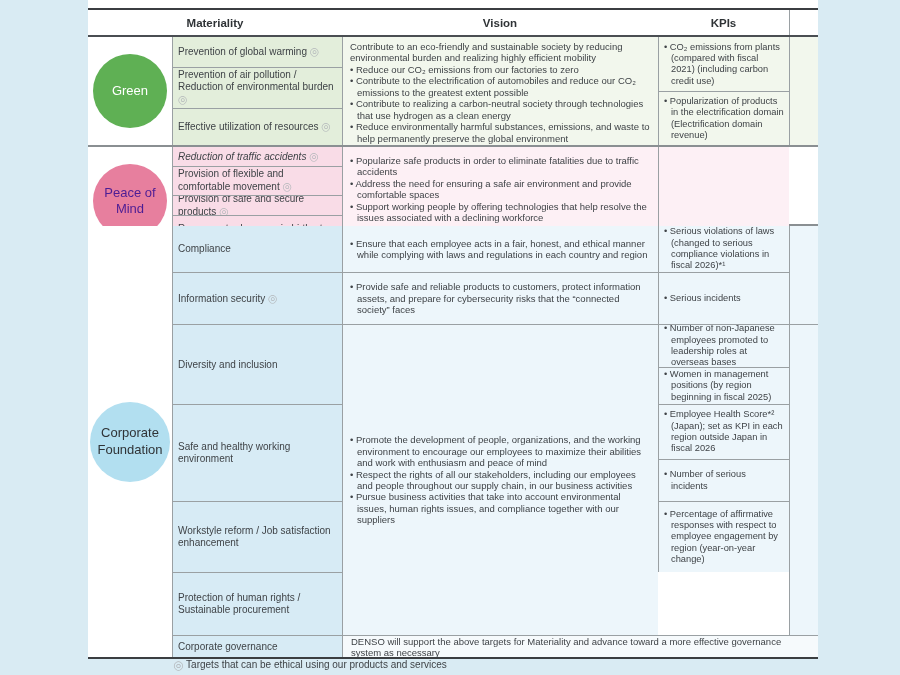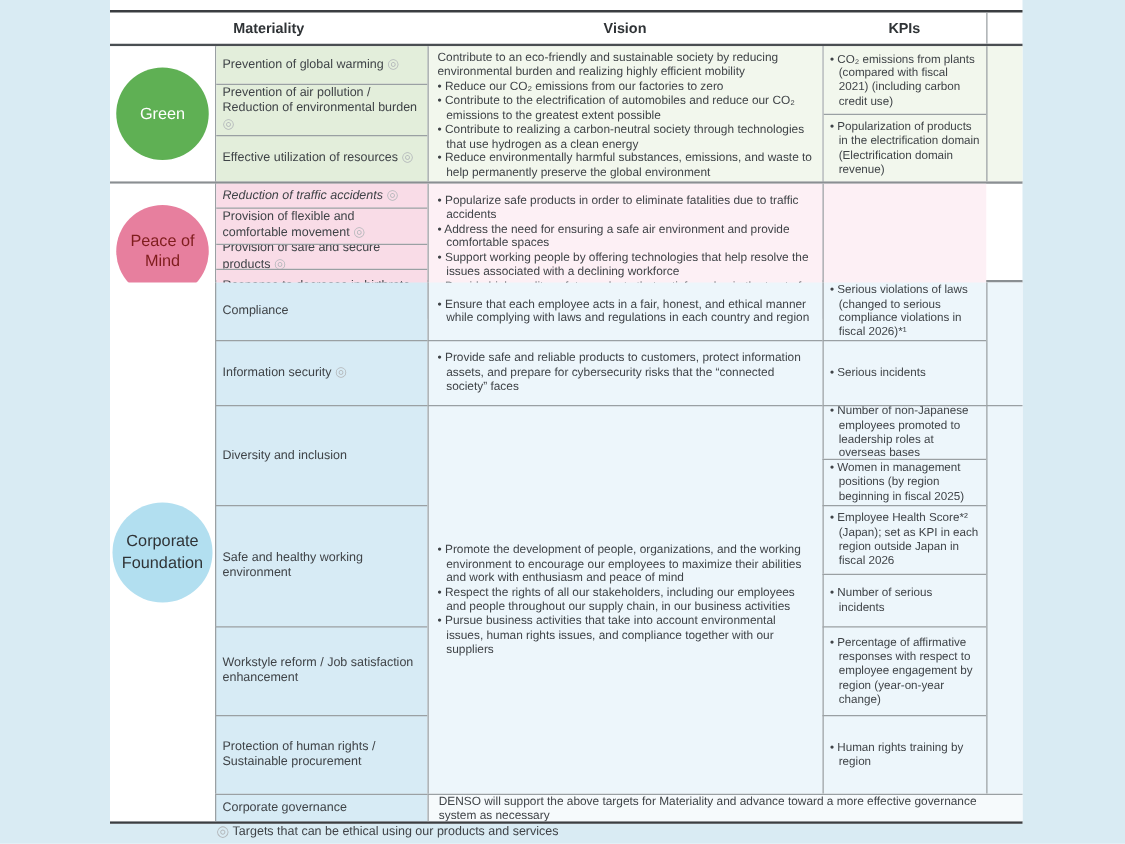--- a/index.html
+++ b/index.html
@@ -38,21 +38,21 @@
   .hblank{border-left:1px solid var(--line);}
   
   .sect{display:grid;grid-template-columns:84px 170px 316px 131px 29px;box-sizing:border-box;}
   .sep{border-top:2px solid var(--sect);}
   .bl{border-left:1px solid var(--line);}
   .bt{border-top:1px solid var(--line);}
   .circ-cell{display:flex;align-items:center;justify-content:center;background:#fff;}
   .circle{border-radius:50%;display:flex;align-items:center;justify-content:center;text-align:center;
           font-size:13px;line-height:1.25;}
   .circle.green{width:74px;height:74px;background:var(--green-circle);color:#fff;}
-  .circle.pink{width:74px;height:74px;background:var(--pink-circle);color:#7f1d1d;}
+  .circle.pink{width:74px;height:74px;background:var(--pink-circle);color:#4c1d95;}
   .circle.blue{width:80px;height:80px;background:var(--blue-circle);color:#2f3336;}
   .col{display:flex;flex-direction:column;box-sizing:border-box;}
   .mat{display:flex;align-items:center;padding:2px 5px;font-size:10px;line-height:1.2;box-sizing:border-box;overflow:hidden;}
   .mat.g{background:var(--green-item);}
   .mat.p{background:var(--pink-item);}
   .mat.b{background:var(--blue-item);}
   .mk{color:var(--mark);font-size:11px;}
   .vis{padding:4px 7px;font-size:9.5px;line-height:1.21;box-sizing:border-box;overflow:hidden;}
   .vis.g{background:var(--green-tint);}
   .vis.p{background:var(--pink-tint);padding-top:8px;}
@@ -205,23 +205,20 @@
     </div>
     <div class="kp b bl bt" style="grid-row:5;grid-column:4;">
       <div class="bul">Employee Health Score*² (Japan); set as KPI in each region outside Japan in fiscal 2026</div>
     </div>
     <div class="kp b bl bt" style="grid-row:6;grid-column:4;">
       <div class="bul">Number of serious incidents</div>
     </div>
     <div class="kp b bl bt" style="grid-row:7;grid-column:4;">
       <div class="bul">Percentage of affirmative responses with respect to employee engagement by region (year-on-year change)</div>
     </div>
-    <div class="kp b bl bt" style="grid-row:8;grid-column:4;">
-      <div class="bul">Human rights training by region</div>
-    </div>
 
     <div class="acc b bl" style="grid-row:1/3;grid-column:5;"></div>
     <div class="acc b bl bt" style="grid-row:3/9;grid-column:5;"></div>
 
     <div class="gov-note bl bt" style="grid-row:9;grid-column:3/6;">
       <span>DENSO will support the above targets for Materiality and advance toward a more effective governance system as necessary</span>
     </div>
   </div>
 
 </div>

